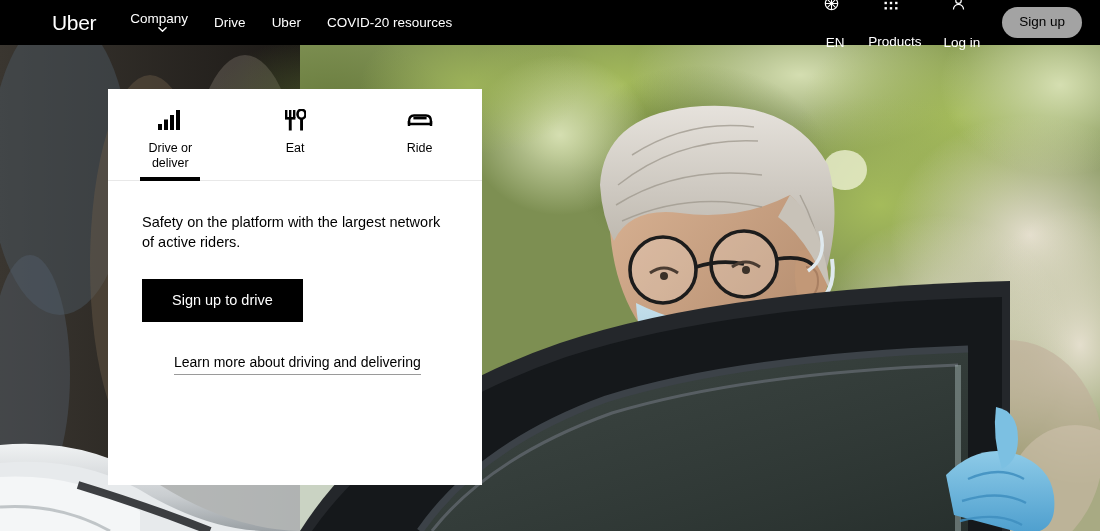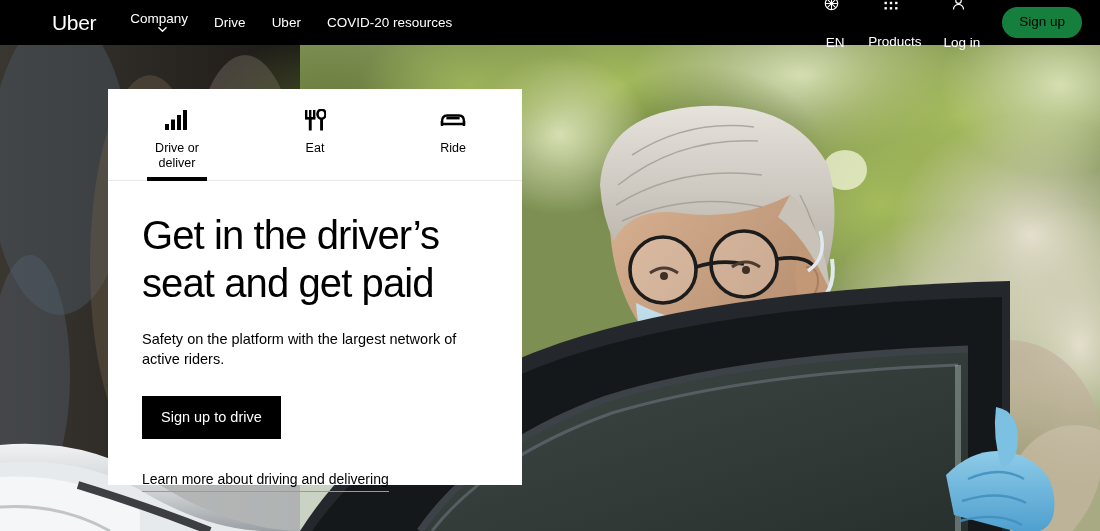--- a/index.html
+++ b/index.html
@@ -84,21 +84,21 @@
 
   .ico {
     display: inline-flex;
     align-items: center;
     justify-content: center;
     margin-right: 7px;
   }
   .ico svg { display: block; }
 
   .signup-btn {
-    background: #15803d;
+    background: #a3a3a3;
     color: #000000;
     font-size: 13.5px;
     font-weight: 500;
     border: none;
     border-radius: 18px;
     padding: 8px 17px;
     cursor: pointer;
     font-family: "Liberation Sans", sans-serif;
     white-space: nowrap;
     line-height: 1.1;
@@ -114,21 +114,21 @@
     background: #6f6152;
   }
 
   .hero svg { display: block; width: 100%; height: 100%; }
 
   
   .card {
     position: absolute;
     top: 89px;
     left: 108px;
-    width: 414px;
+    width: 374px;
     height: 396px;
     background: #ffffff;
     z-index: 20;
   }
 
   .tabs {
     position: relative;
     display: flex;
     height: 92px;
     border-bottom: 1px solid #e8e8e8;
@@ -193,28 +193,28 @@
     line-height: 1.4;
     margin-bottom: 26px;
   }
 
   .cta-btn {
     background: #000000;
     color: #ffffff;
     font-size: 14.5px;
     font-weight: 500;
     border: none;
-    padding: 13px 19px;
+    padding: 13px 30px;
     cursor: pointer;
     font-family: "Liberation Sans", sans-serif;
     display: inline-block;
     line-height: 1.2;
   }
 
-  .learn-wrap { margin-top: 31px; }
+  .learn-wrap { margin-top: 31px; margin-left: 32px; }
 
   .learn-link {
     font-size: 14px;
     color: #000000;
     text-decoration: none;
     border-bottom: 1px solid #9a9a9a;
     padding-bottom: 3px;
     cursor: pointer;
     display: inline-block;
     line-height: 1.3;
@@ -522,22 +522,20 @@
             </g>
             <rect x="7.5" y="8" width="11" height="3.6" fill="#ffffff"></rect>
             <rect x="6.4" y="7" width="13.2" height="2.4" fill="#000000"></rect>
           </svg>
         </span>
         <span class="tab-label">Ride</span>
       </div>
     </div>
 
     <div class="card-body">
-      <h1 class="headline">Get in the driver’s
-seat and get paid</h1>
       <p class="subhead">Safety on the platform with the largest network of active riders.</p>
       <button class="cta-btn">Sign up to drive</button>
       <div class="learn-wrap">
         <a class="learn-link">Learn more about driving and delivering</a>
       </div>
     </div>
   </div>
 
 </div>
 

